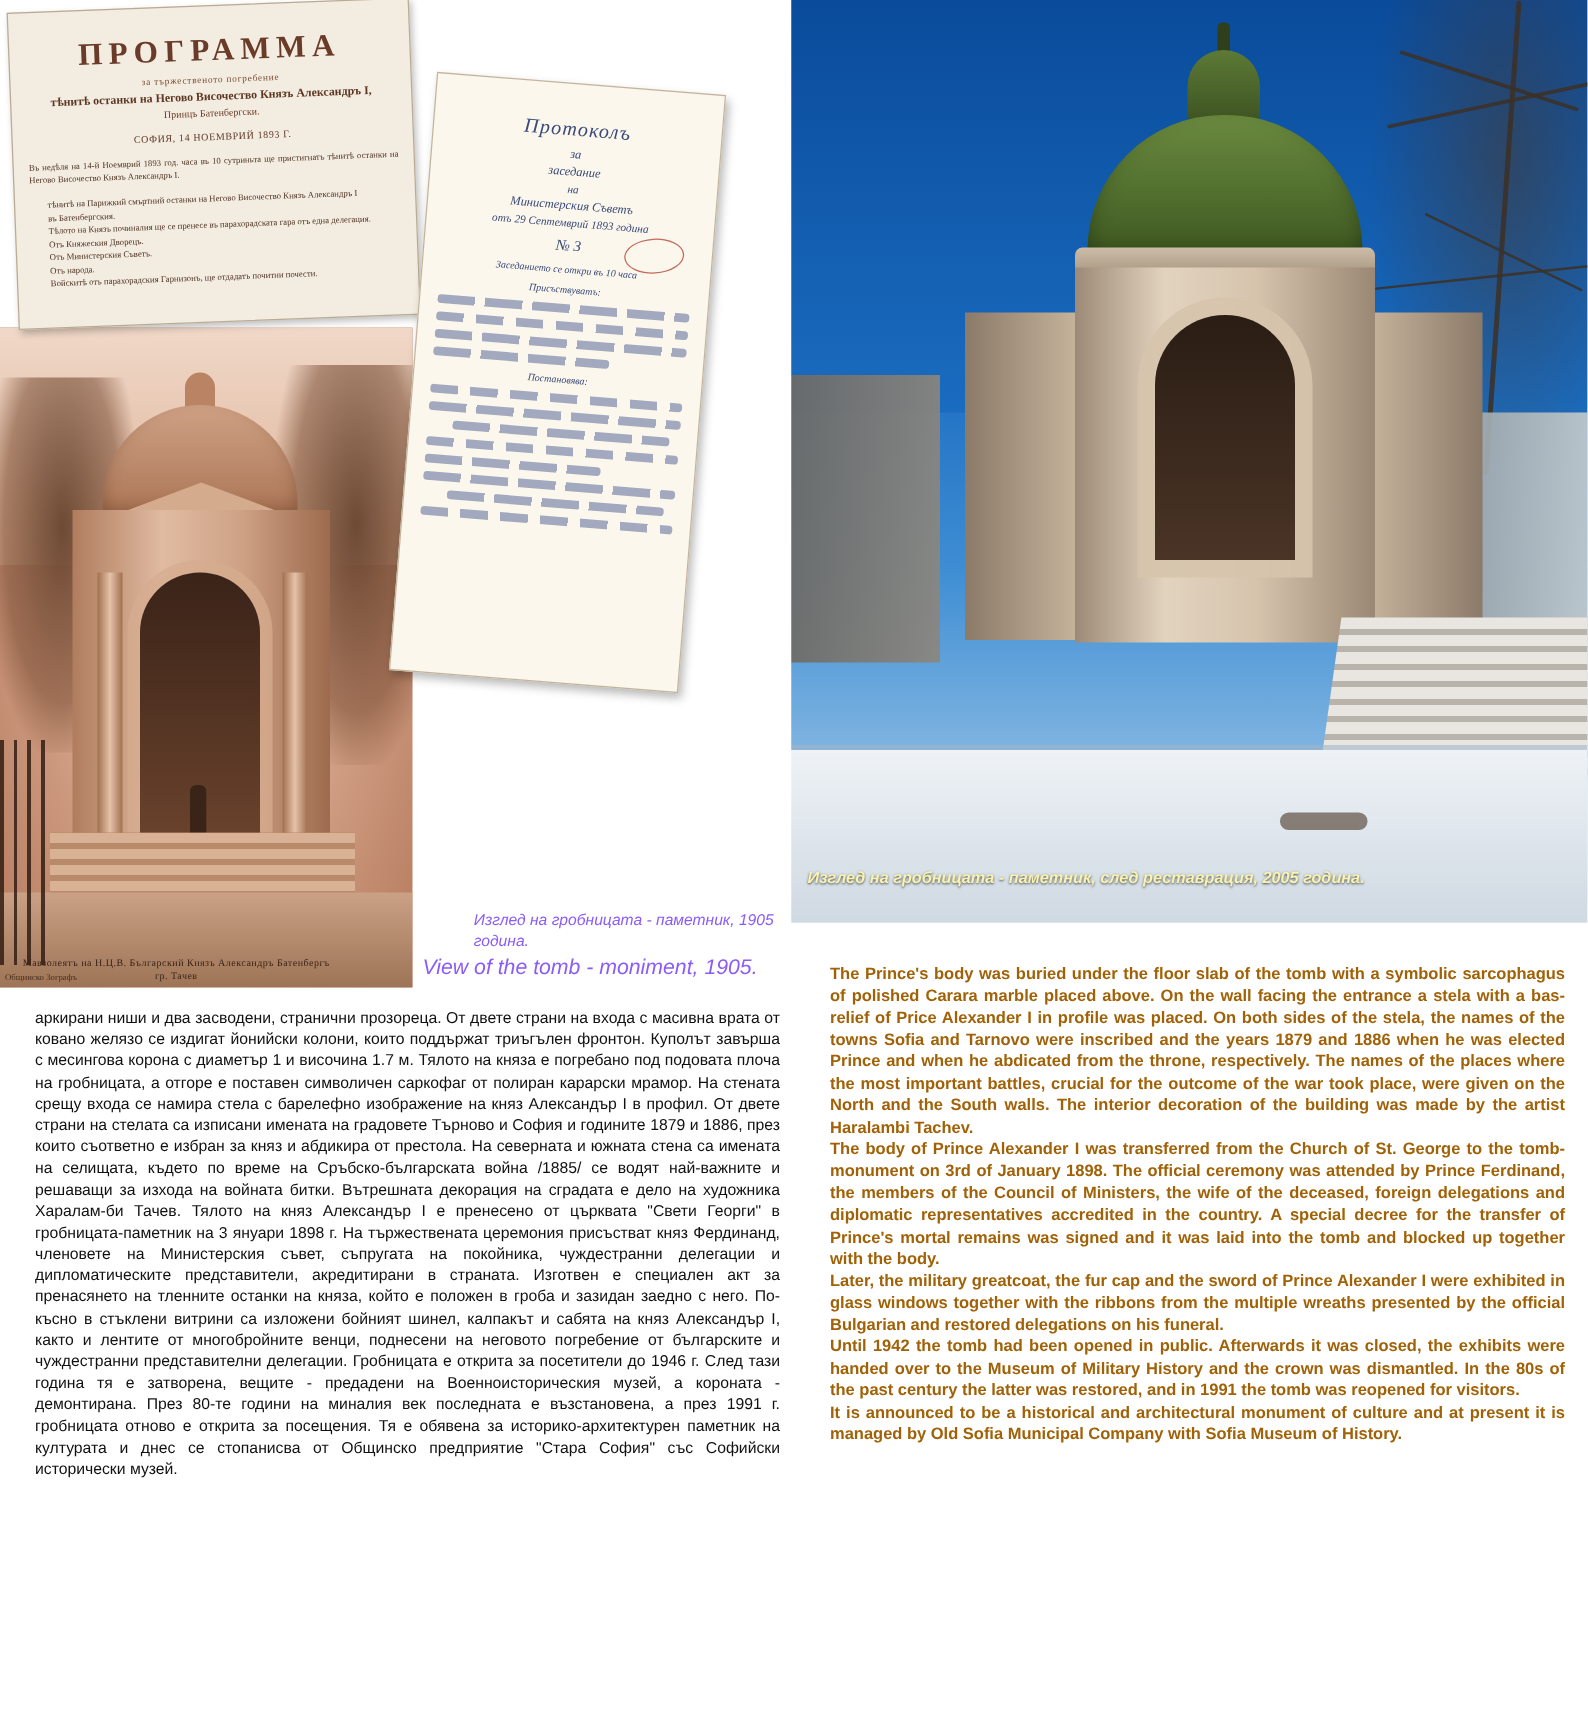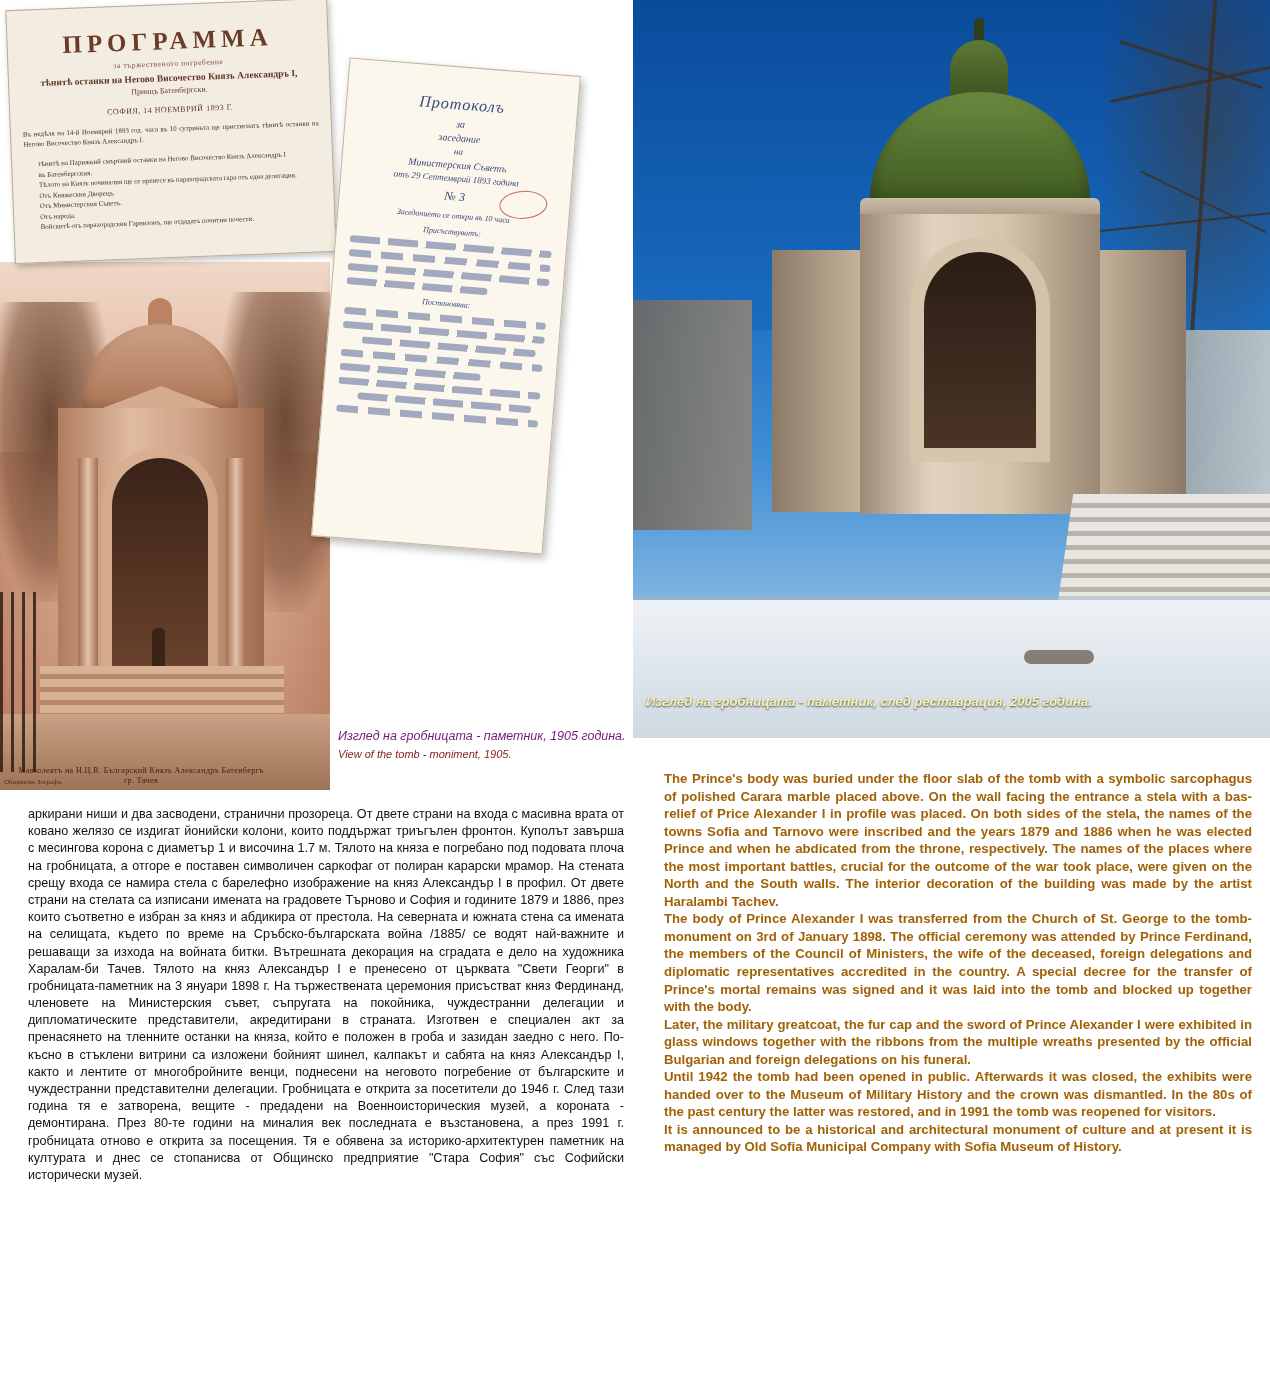--- a/index.html
+++ b/index.html
@@ -162,22 +162,22 @@
   }
   .doc-protokol .scribble.s2{background:repeating-linear-gradient(88deg,#5a6a9a 0 22px,rgba(90,106,154,0) 22px 32px);}
   .doc-protokol .scribble.s3{width:70%;}
   .doc-protokol .scribble.s4{width:86%;margin-left:10%;}
 
   
   .cap-left{
     position:absolute;left:338px;top:728px;width:290px;
     font-family:"Liberation Sans", sans-serif;
   }
-  .cap-left .bg{font-size:12.5px;font-style:italic;color:#701a75;line-height:1.32;}
-  .cap-left .en{font-size:11px;font-style:italic;color:#7f1d1d;line-height:1.32;margin-top:2px;}
+  .cap-left .bg{font-size:12.5px;font-style:italic;color:#8b5cf6;line-height:1.32;margin-left:41px;}
+  .cap-left .en{font-size:17px;font-style:italic;color:#8b5cf6;line-height:1.32;margin-top:2px;}
 
   
   .text-left{
     position:absolute;left:28px;top:806px;width:596px;
     font-size:12.6px;line-height:1.365;color:#111;text-align:justify;
     font-family:"Liberation Sans", sans-serif;
   }
 
   
   .right-col{position:absolute;left:632px;top:0;width:638px;height:1374px;font-weight:bold;}
@@ -388,21 +388,21 @@
       <div class="debris"></div>
 
       <div class="cap-right">
         <div class="bg">Изглед на гробницата - паметник, след реставрация, 2005 година.</div>
       </div>
     </div>
 
     <div class="text-right">
       <p>The Prince's body was buried under the floor slab of the tomb with a symbolic sarcophagus of polished Carara marble placed above. On the wall facing the entrance a stela with a bas-relief of Price Alexander I in profile was placed. On both sides of the stela, the names of the towns Sofia and Tarnovo were inscribed and the years 1879 and 1886 when he was elected Prince and when he abdicated from the throne, respectively. The names of the places where the most important battles, crucial for the outcome of the war took place, were given on the North and the South walls. The interior decoration of the building was made by the artist Haralambi Tachev.</p>
       <p>The body of Prince Alexander I was transferred from the Church of St. George to the tomb-monument on 3rd of January 1898. The official ceremony was attended by Prince Ferdinand, the members of the Council of Ministers, the wife of the deceased, foreign delegations and diplomatic representatives accredited in the country. A special decree for the transfer of Prince's mortal remains was signed and it was laid into the tomb and blocked up together with the body.</p>
-      <p>Later, the military greatcoat, the fur cap and the sword of Prince Alexander I were exhibited in glass windows together with the ribbons from the multiple wreaths presented by the official Bulgarian and foreign delegations on his funeral.</p>
+      <p>Later, the military greatcoat, the fur cap and the sword of Prince Alexander I were exhibited in glass windows together with the ribbons from the multiple wreaths presented by the official Bulgarian and restored delegations on his funeral.</p>
       <p>Until 1942 the tomb had been opened in public. Afterwards it was closed, the exhibits were handed over to the Museum of Military History and the crown was dismantled. In the 80s of the past century the latter was restored, and in 1991 the tomb was reopened for visitors.</p>
       <p>It is announced to be a historical and architectural monument of culture and at present it is managed by Old Sofia Municipal Company with Sofia Museum of History.</p>
     </div>
   </div>
 
   <div class="gutter"></div>
 
 </div>
 
 </body></html>

